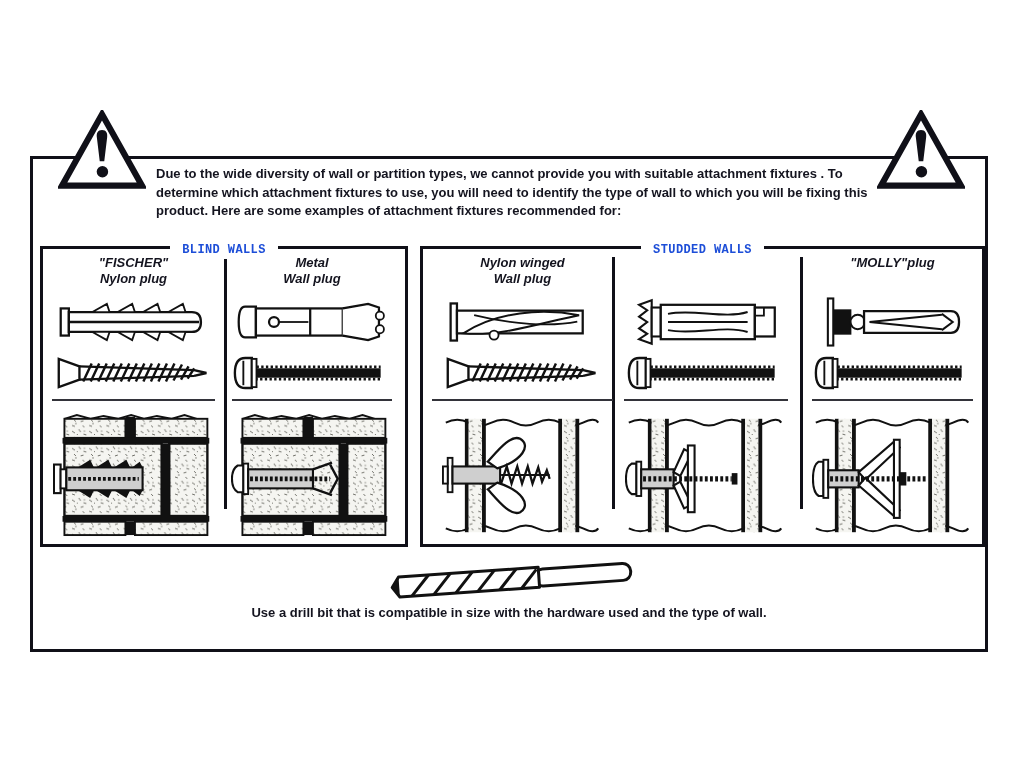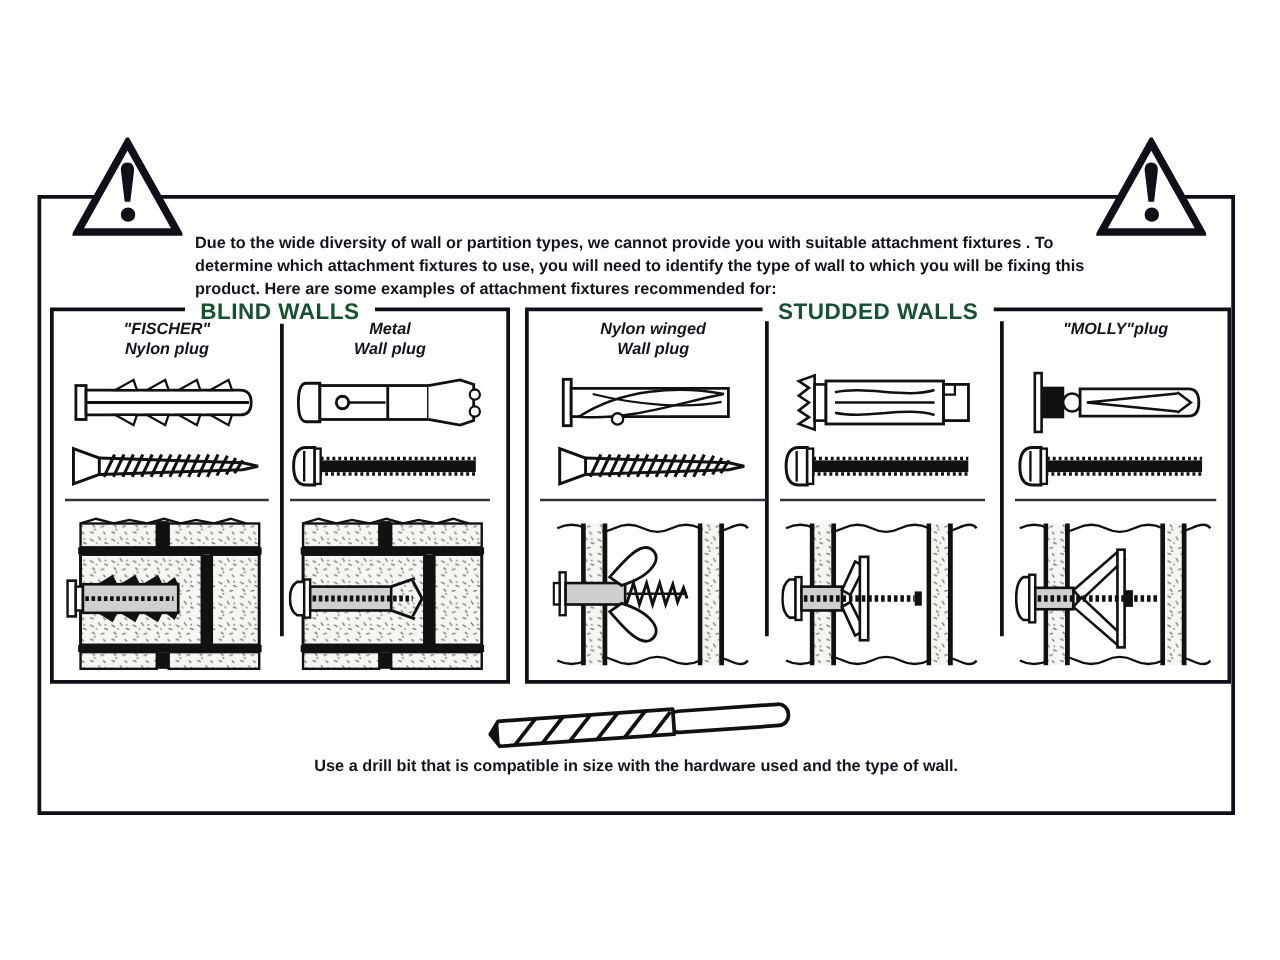--- a/index.html
+++ b/index.html
@@ -13,34 +13,34 @@
     left:30px;top:156px;width:952px;height:490px;
     border:3px solid #101018;background:#ffffff;
   }
   
   .warn-tri{width:88px;height:80px;}
   .warn-tri svg{width:100%;height:100%;display:block;}
   
   .intro{
     left:156px;top:165px;width:732px;
     font-size:13px;line-height:18.5px;font-weight:bold;
-    text-align:left;letter-spacing:0px;margin-top:20px;
+    text-align:left;letter-spacing:0px;
   }
   
   .section-box{
     top:246px;height:301px;border:3px solid #101018;background:#fff;box-sizing:border-box;
   }
   .section-blind{left:40px;width:368px;}
   .section-studded{left:420px;width:565px;}
   .legend{
     position:absolute;top:-10px;left:0;right:0;text-align:center;pointer-events:none;
   }
   .legend span{
     background:#ffffff;padding:0 12px;
-    font-size:18px;font-weight:bold;letter-spacing:.4px;color:#14532d;
+    font-size:12px;font-weight:bold;letter-spacing:.4px;color:#1d4ed8;font-family:Liberation Mono, monospace;
   }
   .vdiv{position:absolute;width:3px;background:#101018;}
   
   .col{position:absolute;top:0;height:295px;}
   .col-title{
     position:absolute;top:6px;left:0;right:0;text-align:center;
     font-size:13px;line-height:16px;font-weight:bold;font-style:italic;color:#14141f;
   }
   .plug-slot{position:absolute;top:44px;left:0;right:0;height:58px;
     display:flex;align-items:center;justify-content:center;}

